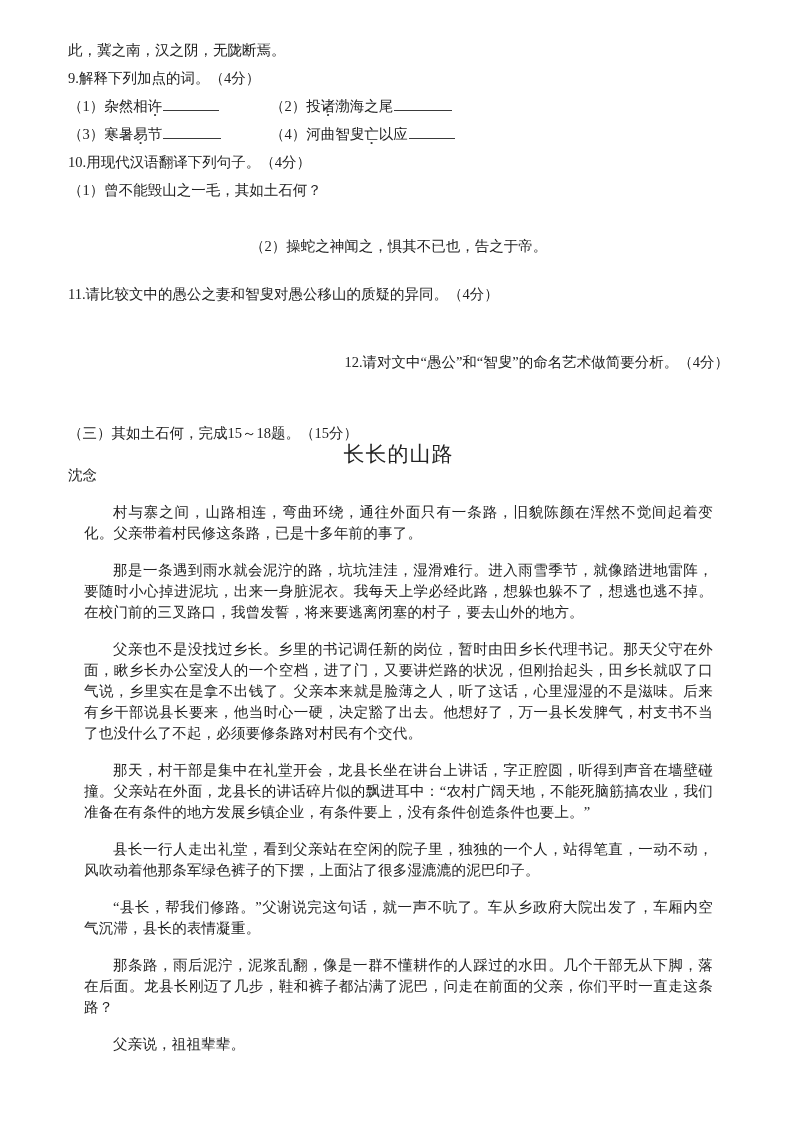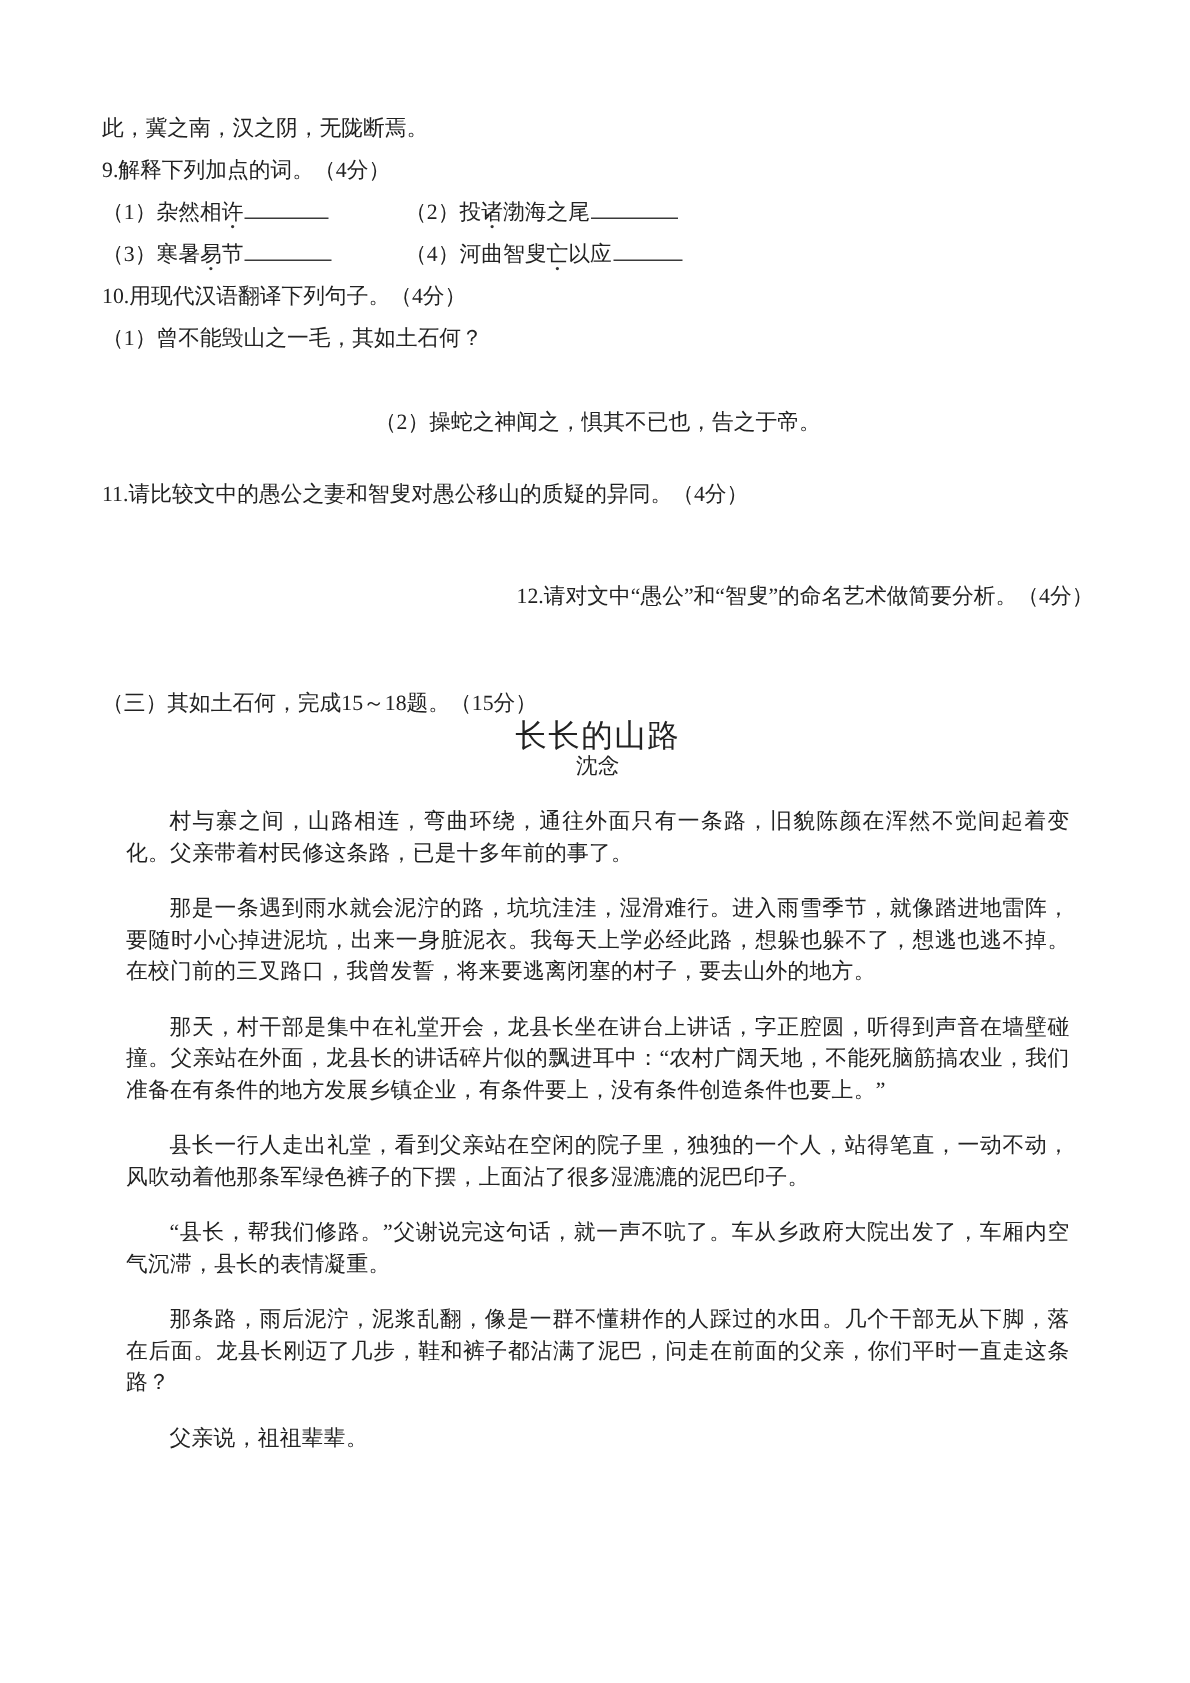--- a/index.html
+++ b/index.html
@@ -3,21 +3,21 @@
 <meta charset="utf-8">
 <style>
   html,body { margin:0; padding:0; background:#ffffff; }
   .page {
     position: relative;
     width: 793px;
     height: 1122px;
     margin: 0 auto;
     background: #ffffff;
     box-sizing: border-box;
-    padding: 72px 64px 0 68px;
+    padding: 36px 64px 0 68px;
     font-family: "Liberation Serif", "DejaVu Serif", serif;
     color: #222222;
     font-size: 14.5px;
     overflow: hidden;
   }
   .qline { line-height: 28px; white-space: nowrap; }
   .q9-grid {
     display: grid;
     grid-template-columns: 202px 1fr;
     line-height: 28px;
@@ -42,21 +42,21 @@
     bottom: -0.62em;
     font-size: 9px;
     color: #333;
     line-height: 1;
   }
   .gap-q10-2 { margin-top: 28px; text-align: center; }
   .gap-q11   { margin-top: 20px; }
   .gap-q12   { margin-top: 40px; text-align: right; }
   .section-head { margin-top: 47px; line-height: 21px; white-space: nowrap; }
   .essay-title  { text-align: center; line-height: 21px; font-size: 21px; letter-spacing: 1px; }
-  .essay-author { text-align: center; line-height: 21px; }
+  .essay-author { line-height: 21px; }
   .essay p {
     margin: 16px;
     text-indent: 2em;
     text-align: justify;
     line-height: 21px;
     letter-spacing: 0.2px;
     font-family: Liberation Serif, serif;
   }
 </style>
 </head>
@@ -95,20 +95,21 @@
   <div class="qline gap-q12">12.请对文中“愚公”和“智叟”的命名艺术做简要分析。（4分）</div>
 
   <div class="section-head">（三）其如土石何，完成15～18题。（15分）</div>
 
   <div class="essay-title">长长的山路</div>
   <div class="essay-author">沈念</div>
 
   <div class="essay">
     <p>村与寨之间，山路相连，弯曲环绕，通往外面只有一条路，旧貌陈颜在浑然不觉间起着变化。父亲带着村民修这条路，已是十多年前的事了。</p>
     <p>那是一条遇到雨水就会泥泞的路，坑坑洼洼，湿滑难行。进入雨雪季节，就像踏进地雷阵，要随时小心掉进泥坑，出来一身脏泥衣。我每天上学必经此路，想躲也躲不了，想逃也逃不掉。在校门前的三叉路口，我曾发誓，将来要逃离闭塞的村子，要去山外的地方。</p>
+    <p>父亲也不是没找过乡长。乡里的书记调任新的岗位，暂时由田乡长代理书记。那天父守在外面，瞅乡长办公室没人的一个空档，进了门，又要讲烂路的状况，但刚抬起头，田乡长就叹了口气说，乡里实在是拿不出钱了。父亲本来就是脸薄之人，听了这话，心里湿湿的不是滋味。后来有乡干部说县长要来，他当时心一硬，决定豁了出去。他想好了，万一县长发脾气，村支书不当了也没什么了不起，必须要修条路对村民有个交代。</p>
     <p>那天，村干部是集中在礼堂开会，龙县长坐在讲台上讲话，字正腔圆，听得到声音在墙壁碰撞。父亲站在外面，龙县长的讲话碎片似的飘进耳中：“农村广阔天地，不能死脑筋搞农业，我们准备在有条件的地方发展乡镇企业，有条件要上，没有条件创造条件也要上。”</p>
     <p>县长一行人走出礼堂，看到父亲站在空闲的院子里，独独的一个人，站得笔直，一动不动，风吹动着他那条军绿色裤子的下摆，上面沾了很多湿漉漉的泥巴印子。</p>
     <p>“县长，帮我们修路。”父谢说完这句话，就一声不吭了。车从乡政府大院出发了，车厢内空气沉滞，县长的表情凝重。</p>
     <p>那条路，雨后泥泞，泥浆乱翻，像是一群不懂耕作的人踩过的水田。几个干部无从下脚，落在后面。龙县长刚迈了几步，鞋和裤子都沾满了泥巴，问走在前面的父亲，你们平时一直走这条路？</p>
     <p>父亲说，祖祖辈辈。</p>
   </div>
 
 </div>
 
 </body></html>

